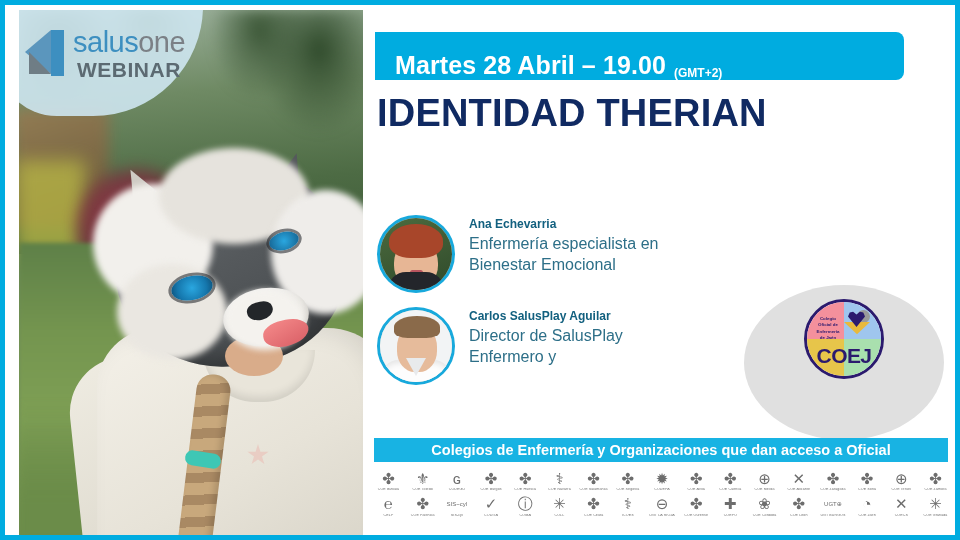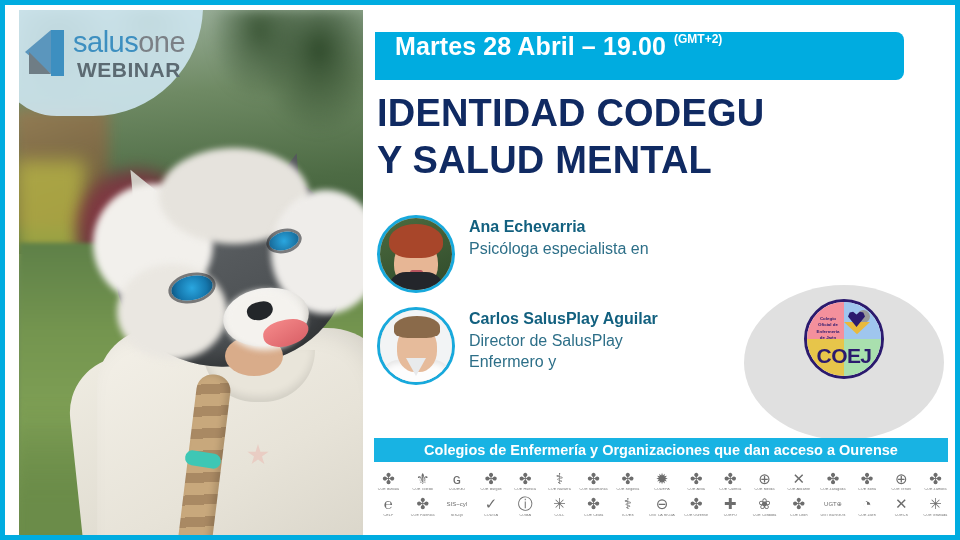--- a/index.html
+++ b/index.html
@@ -96,33 +96,33 @@
   .wordmark{position:absolute;left:48px;top:0px;font-size:29px;font-weight:400;letter-spacing:-.5px;}
   .w-salus{color:#3d8fc0;}
   .w-one{color:#7b8086;}
   .webinar{position:absolute;left:52px;top:32px;font-size:21px;font-weight:bold;color:#5c6a72;
            letter-spacing:.5px;}
 
   
   .right{position:absolute;left:358px;top:5px;width:597px;height:530px;background:#fff;}
 
   .datebar{position:absolute;left:12px;top:22px;width:529px;height:48px;background:#00ace0;
-           border-radius:0 8px 8px 0;display:flex;align-items:flex-start;}
+           border-radius:0 8px 8px 0;display:flex;align-items:flex-end;}
   .datebar .d-main{color:#fff;font-size:25px;font-weight:bold;margin-left:20px;letter-spacing:.1px;}
   .datebar .d-tz{color:#fff;font-size:12px;font-weight:bold;margin-left:8px;}
 
   .title{position:absolute;left:14px;top:80px;width:560px;color:#102a62;
          font-size:38px;font-weight:bold;line-height:1.24;letter-spacing:.2px;}
 
   .speakers{position:absolute;left:14px;top:205px;width:360px;}
   .spk{display:flex;align-items:flex-start;margin-bottom:14px;}
   .spk .ava{width:72px;height:72px;border-radius:50%;border:3px solid #18a9dc;flex:0 0 auto;
             overflow:hidden;position:relative;background:#cfd6d2;}
   .spk .txt{margin-left:14px;padding-top:2px;}
-  .spk .nm{color:#12607f;font-size:16px;font-weight:bold;line-height:1.3;}
+  .spk .nm{color:#12607f;font-size:12px;font-weight:bold;line-height:1.3;}
   .spk .rl{color:#2d6f88;font-size:16px;line-height:1.32;}
 
   
   .a1-bg{position:absolute;inset:0;background:linear-gradient(160deg,#4c6b3f,#2f4a2a);}
   .a1-face{position:absolute;left:14px;top:20px;width:44px;height:50px;border-radius:50% 50% 45% 45%;
            background:#e7b695;}
   .a1-hair{position:absolute;left:9px;top:6px;width:54px;height:34px;border-radius:50% 50% 40% 40%;
            background:#a8462a;}
   .a1-body{position:absolute;left:8px;bottom:-4px;width:56px;height:22px;border-radius:18px 18px 0 0;
            background:#23262b;}
@@ -230,37 +230,37 @@
   </div>
 
   <div class="right">
 
     <div class="datebar">
       <span class="d-main">Martes 28 Abril – 19.00</span>
       <span class="d-tz">(GMT+2)</span>
     </div>
 
     <div class="title">
-      <div>IDENTIDAD CODEGU</div>
-      <div>Y SALUD MENTAL</div>
+      <div>IDENTIDAD THERIAN</div>
     </div>
 
     <div class="speakers">
 
       <div class="spk">
         <div class="ava">
           <div class="a1-bg"></div>
             <div class="a1-face"></div>
             <div class="a1-hair"></div>
           <div class="a1-lip"></div>
             <div class="a1-body"></div>
         </div>
         <div class="txt">
           <div class="nm">Ana Echevarria</div>
-          <div class="rl">Psicóloga especialista en</div>
+          <div class="rl">Enfermería especialista en</div>
+          <div class="rl">Bienestar Emocional</div>
         </div>
       </div>
 
       <div class="spk">
         <div class="ava">
           <div class="a2-bg"></div>
             <div class="a2-shirt"></div>
             <div class="a2-face"></div>
           <div class="a2-hair"></div>
             <div class="a2-collar"></div>
@@ -282,21 +282,21 @@
           <div class="q q4"></div>
         <div class="coej-mini">Colegio Oficial de Enfermería de Jaén</div>
         <div class="coej-dot"></div>
         <div class="coej-env"></div>
         <div class="coej-heart"></div>
         <div class="coej-word">COEJ</div>
       </div>
     </div>
 
     <div class="botbar">
-      <span>Colegios de Enfermería y Organizaciones que dan acceso a Ourense</span>
+      <span>Colegios de Enfermería y Organizaciones que dan acceso a Oficial</span>
     </div>
 
     <div class="grid">
       <div class="grow">
           <div class="gcell">
             <div class="gsym">✤</div>
             <div class="glab">COE Bizkaia</div>
           </div>
           <div class="gcell">
             <div class="gsym">⚜</div>

